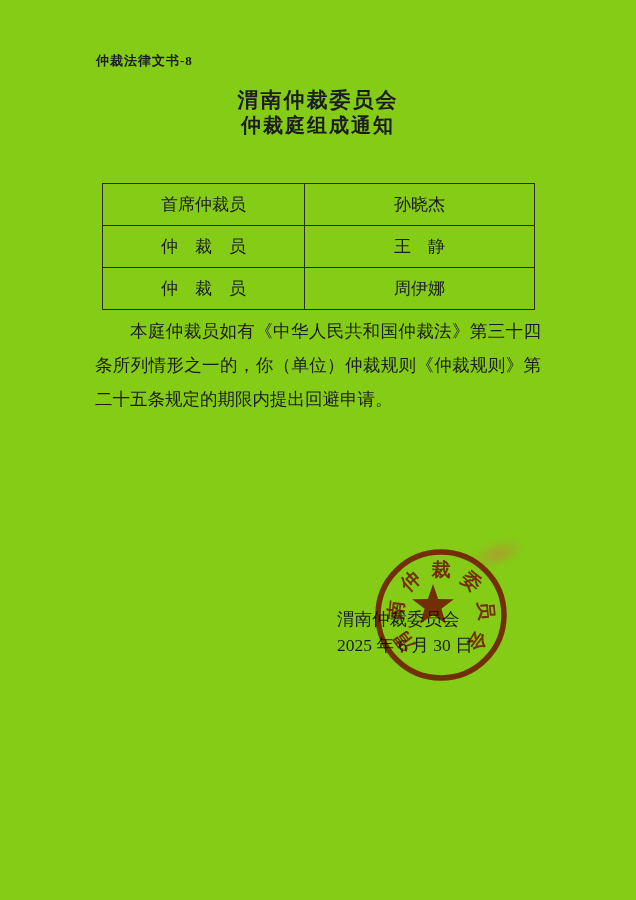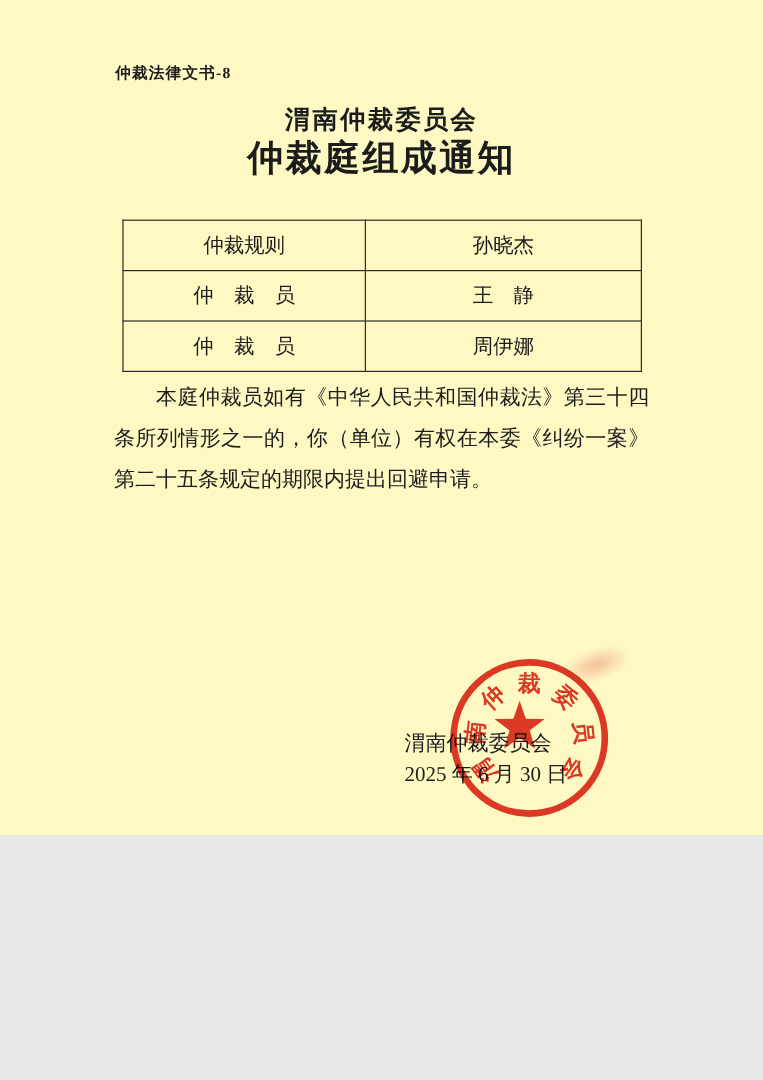--- a/index.html
+++ b/index.html
@@ -1,35 +1,35 @@
 <!DOCTYPE html>
 <html><head>
 <meta charset="utf-8">
 <style>
   html,body{margin:0;padding:0;background:#e8e8e8;}
   .page{
     position:relative;
-    width:636px;height:696px;
+    width:636px;height:900px;
     margin:0 auto;
-    background:#fef9c3;
+    background:#84cc16;
     overflow:hidden;
     font-family:"Liberation Serif","DejaVu Serif",serif;
     color:#1c1c1c;
   }
   .doc-label{
     position:absolute;left:96px;top:52px;
     font-size:13px;font-weight:600;letter-spacing:1px;
   }
   .org-title{
     position:absolute;left:0;top:86px;width:100%;
     text-align:center;font-size:21px;font-weight:700;letter-spacing:2px;
   }
   .main-title{
     position:absolute;left:0;top:112px;width:100%;
-    text-align:center;font-size:30px;font-weight:700;letter-spacing:2px;
+    text-align:center;font-size:20px;font-weight:700;letter-spacing:2px;
   }
   .body-block{
     position:absolute;left:95px;top:181px;width:446px;
     font-size:17.5px;line-height:34px;
     text-align:justify;
   }
   .addressee-line{white-space:nowrap;}
   .u{
     text-decoration:underline;
     text-underline-offset:4px;
@@ -87,35 +87,35 @@
 
   <div class="main-title">仲裁庭组成通知</div>
 
   <div class="body-block">
 
 
 
     <table class="tribunal">
       <tbody>
         <tr>
-          <td class="col-role">仲裁规则</td>
+          <td class="col-role">首席仲裁员</td>
           <td class="col-name">孙晓杰</td>
         </tr>
         <tr>
           <td class="col-role">仲　裁　员</td>
           <td class="col-name">王　静</td>
         </tr>
         <tr>
           <td class="col-role">仲　裁　员</td>
           <td class="col-name">周伊娜</td>
         </tr>
       </tbody>
     </table>
 
-    <p class="para para2">本庭仲裁员如有《中华人民共和国仲裁法》第三十四条所列情形之一的，你（单位）有权在本委《纠纷一案》第二十五条规定的期限内提出回避申请。</p>
+    <p class="para para2">本庭仲裁员如有《中华人民共和国仲裁法》第三十四条所列情形之一的，你（单位）仲裁规则《仲裁规则》第二十五条规定的期限内提出回避申请。</p>
   </div>
 
   <div class="signature-block">
     <div>渭南仲裁委员会</div>
     <div>2025 年 6 月 30 日</div>
   </div>
 
   <div class="seal-smudge"></div>
 
   <svg class="seal" viewBox="0 0 160 160" xmlns="http://www.w3.org/2000/svg">

